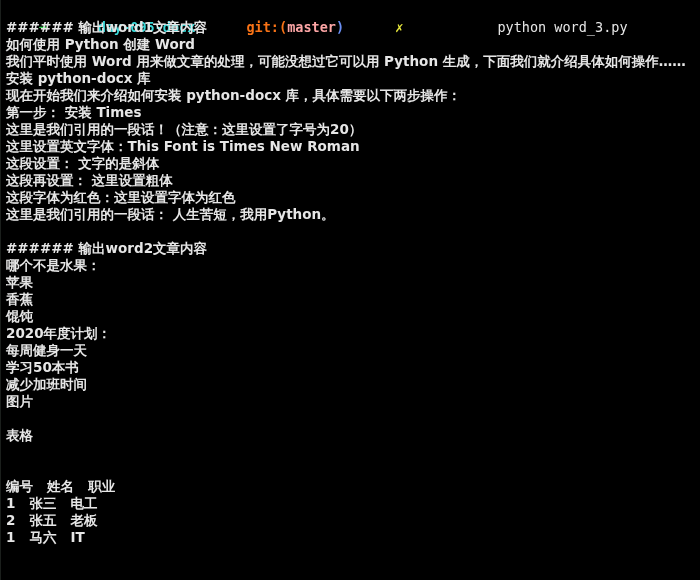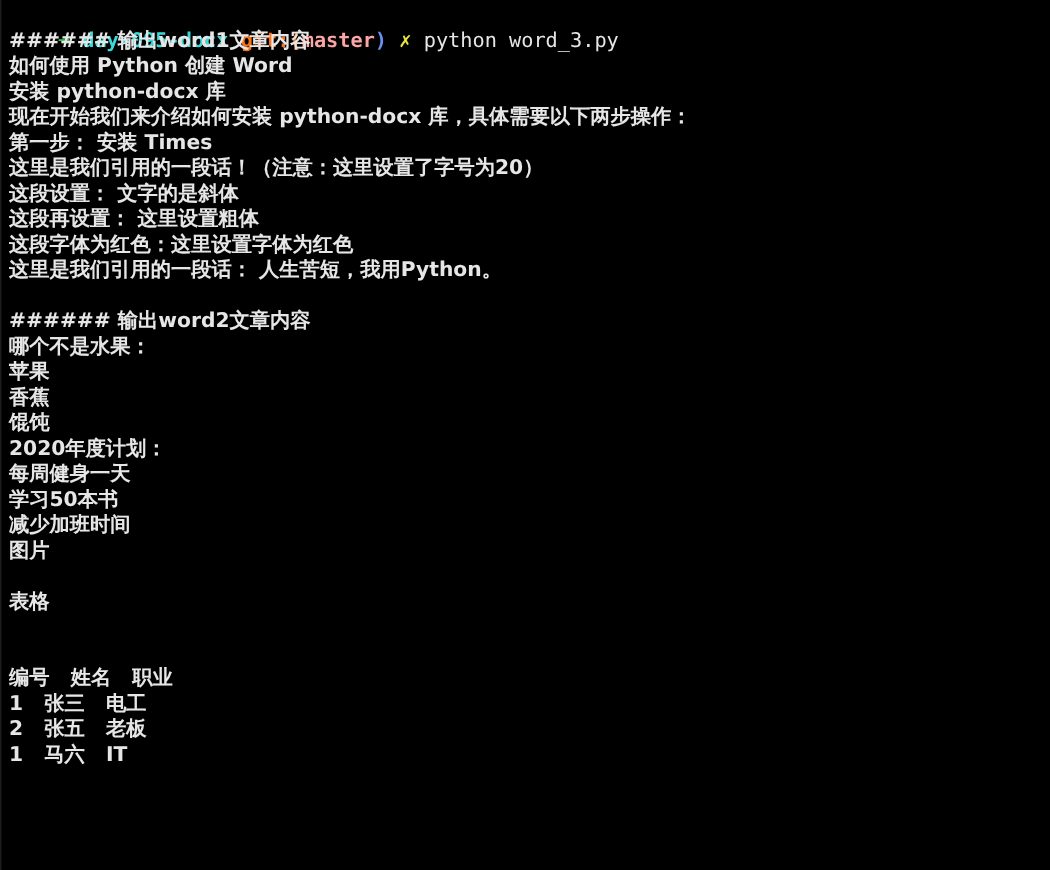--- a/index.html
+++ b/index.html
@@ -39,43 +39,45 @@
   }
 
   
   .seg { white-space: pre; }
   .seg-arrow   { color: #2fd04b; font-weight: bold; }
   .seg-dir     { color: #3ad9d9; font-weight: bold; }
   .seg-git     { color: #f97316; font-weight: bold; }
   .seg-branch  { color: #fca5a5; font-weight: bold; }
   .seg-paren   { color: #6a8ef2; font-weight: bold; }
   .seg-mark    { color: #e8e83c; font-weight: bold; }
-  .seg-cmd     { color: #e6e6e6; }
+  .seg-cmd     { color: #e6e6e6; margin-left: 43px; }
 
   .cjk {
     font-family: "DejaVu Sans", "Liberation Sans", sans-serif;
     font-weight: bold;
   }
 </style>
 </head>
 <body>
 
 <div id="terminal">
 
   <div class="line">
     <span class="seg seg-arrow">➜</span><span class="seg seg-cmd"> </span><span class="seg seg-dir">day-095-docx</span><span class="seg seg-cmd"> </span><span class="seg seg-git">git:(</span><span class="seg seg-branch">master</span><span class="seg seg-paren">)</span><span class="seg seg-cmd"> </span><span class="seg seg-mark">✗</span><span class="seg seg-cmd"> </span><span class="seg seg-cmd">python word_3.py</span>
   </div>
 
   <div id="output">
       <div class="line cjk">###### 输出word1文章内容</div>
       <div class="line cjk">如何使用 Python 创建 Word</div>
+      <div class="line cjk">我们平时使用 Word 用来做文章的处理，可能没想过它可以用 Python 生成，下面我们就介绍具体如何操作……</div>
       <div class="line cjk">安装 python-docx 库</div>
       <div class="line cjk">现在开始我们来介绍如何安装 python-docx 库，具体需要以下两步操作：</div>
       <div class="line cjk">第一步： 安装 Times</div>
       <div class="line cjk">这里是我们引用的一段话！（注意：这里设置了字号为20）</div>
+      <div class="line cjk">这里设置英文字体：This Font is Times New Roman</div>
       <div class="line cjk">这段设置： 文字的是斜体</div>
       <div class="line cjk">这段再设置： 这里设置粗体</div>
       <div class="line cjk">这段字体为红色：这里设置字体为红色</div>
       <div class="line cjk">这里是我们引用的一段话： 人生苦短，我用Python。</div>
       <div class="line cjk blank">&nbsp;</div>
       <div class="line cjk">###### 输出word2文章内容</div>
       <div class="line cjk">哪个不是水果：</div>
       <div class="line cjk">苹果</div>
       <div class="line cjk">香蕉</div>
       <div class="line cjk">馄饨</div>

